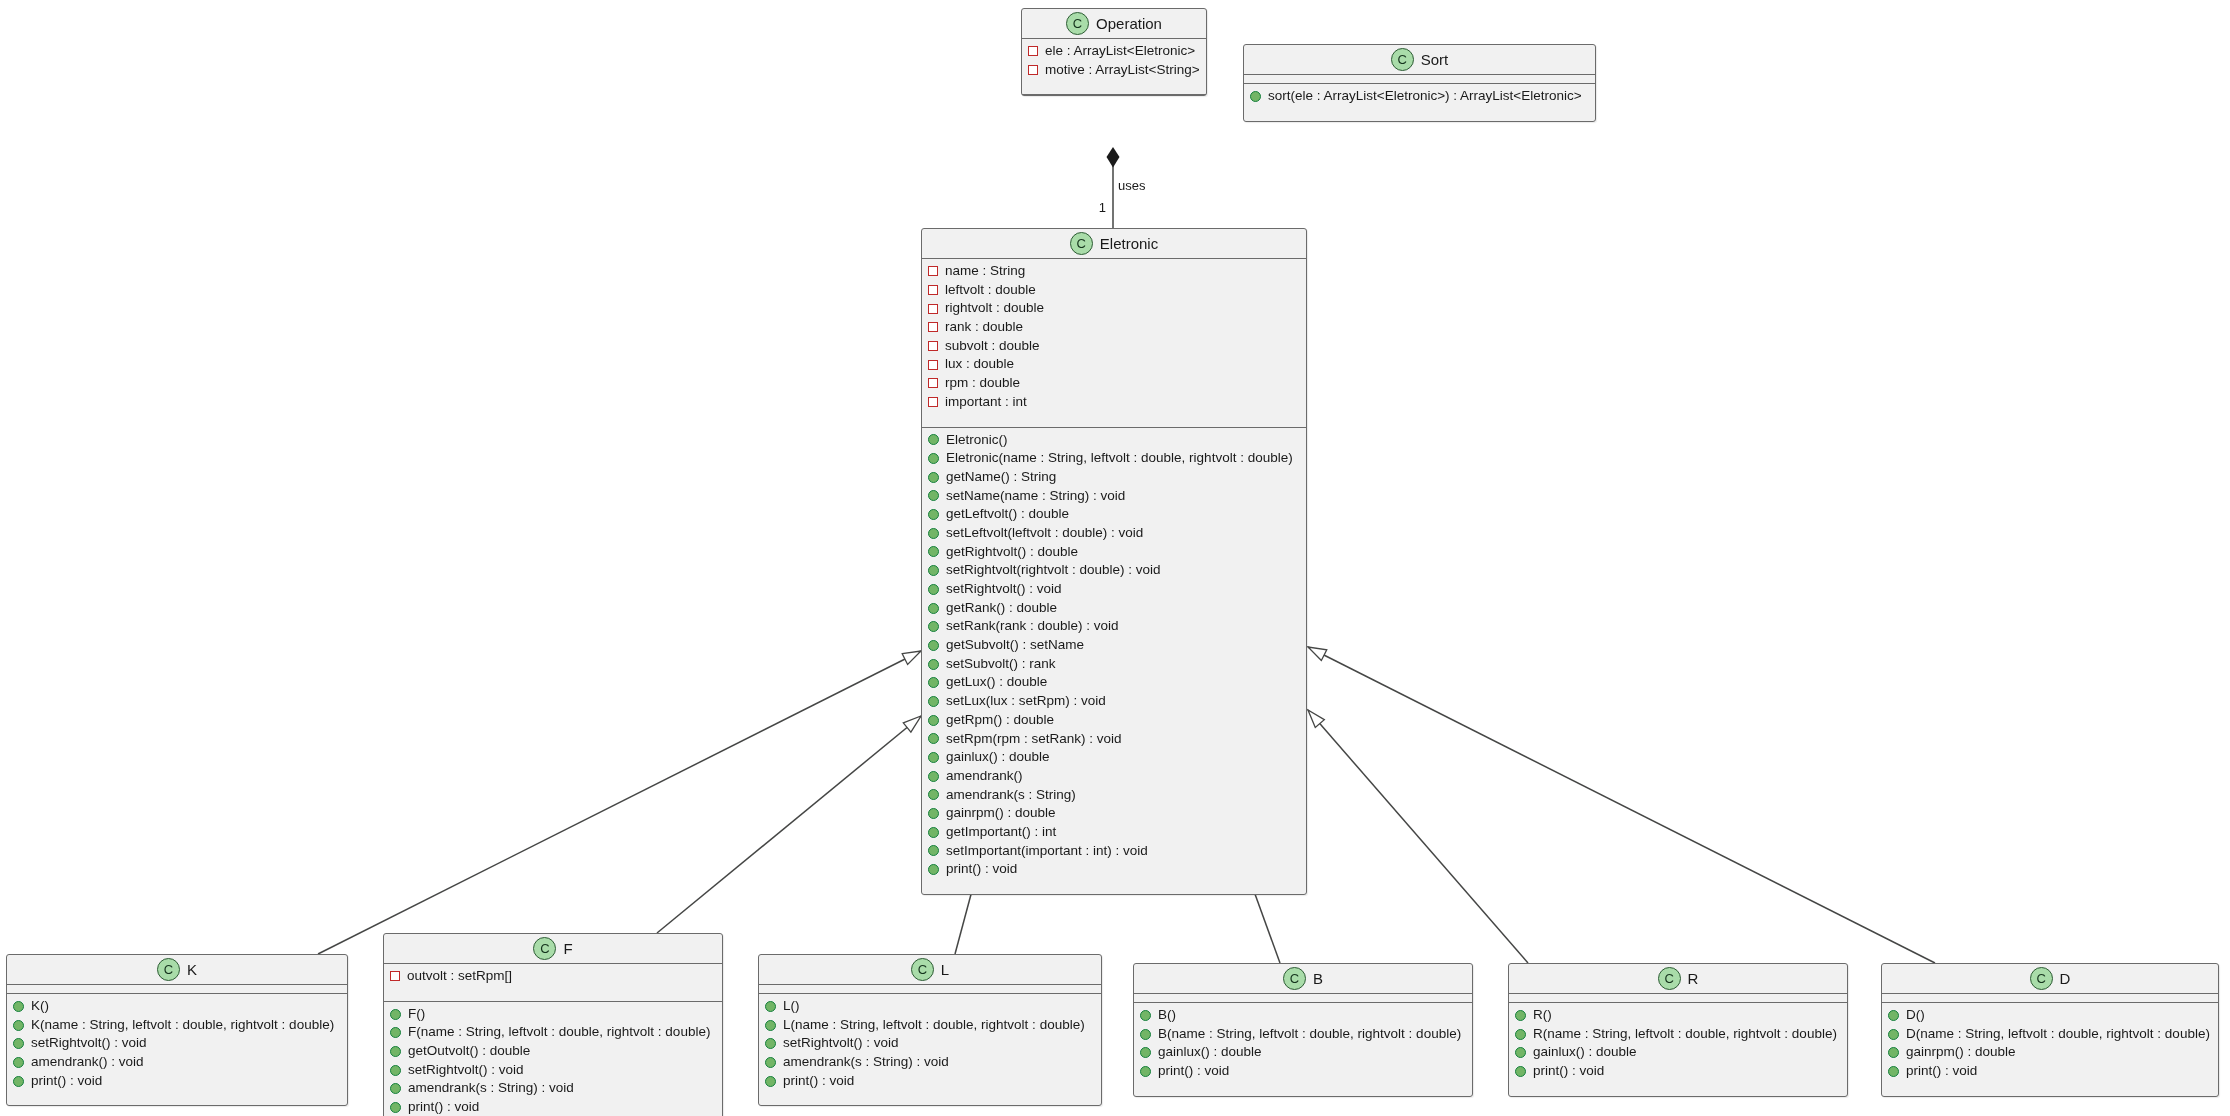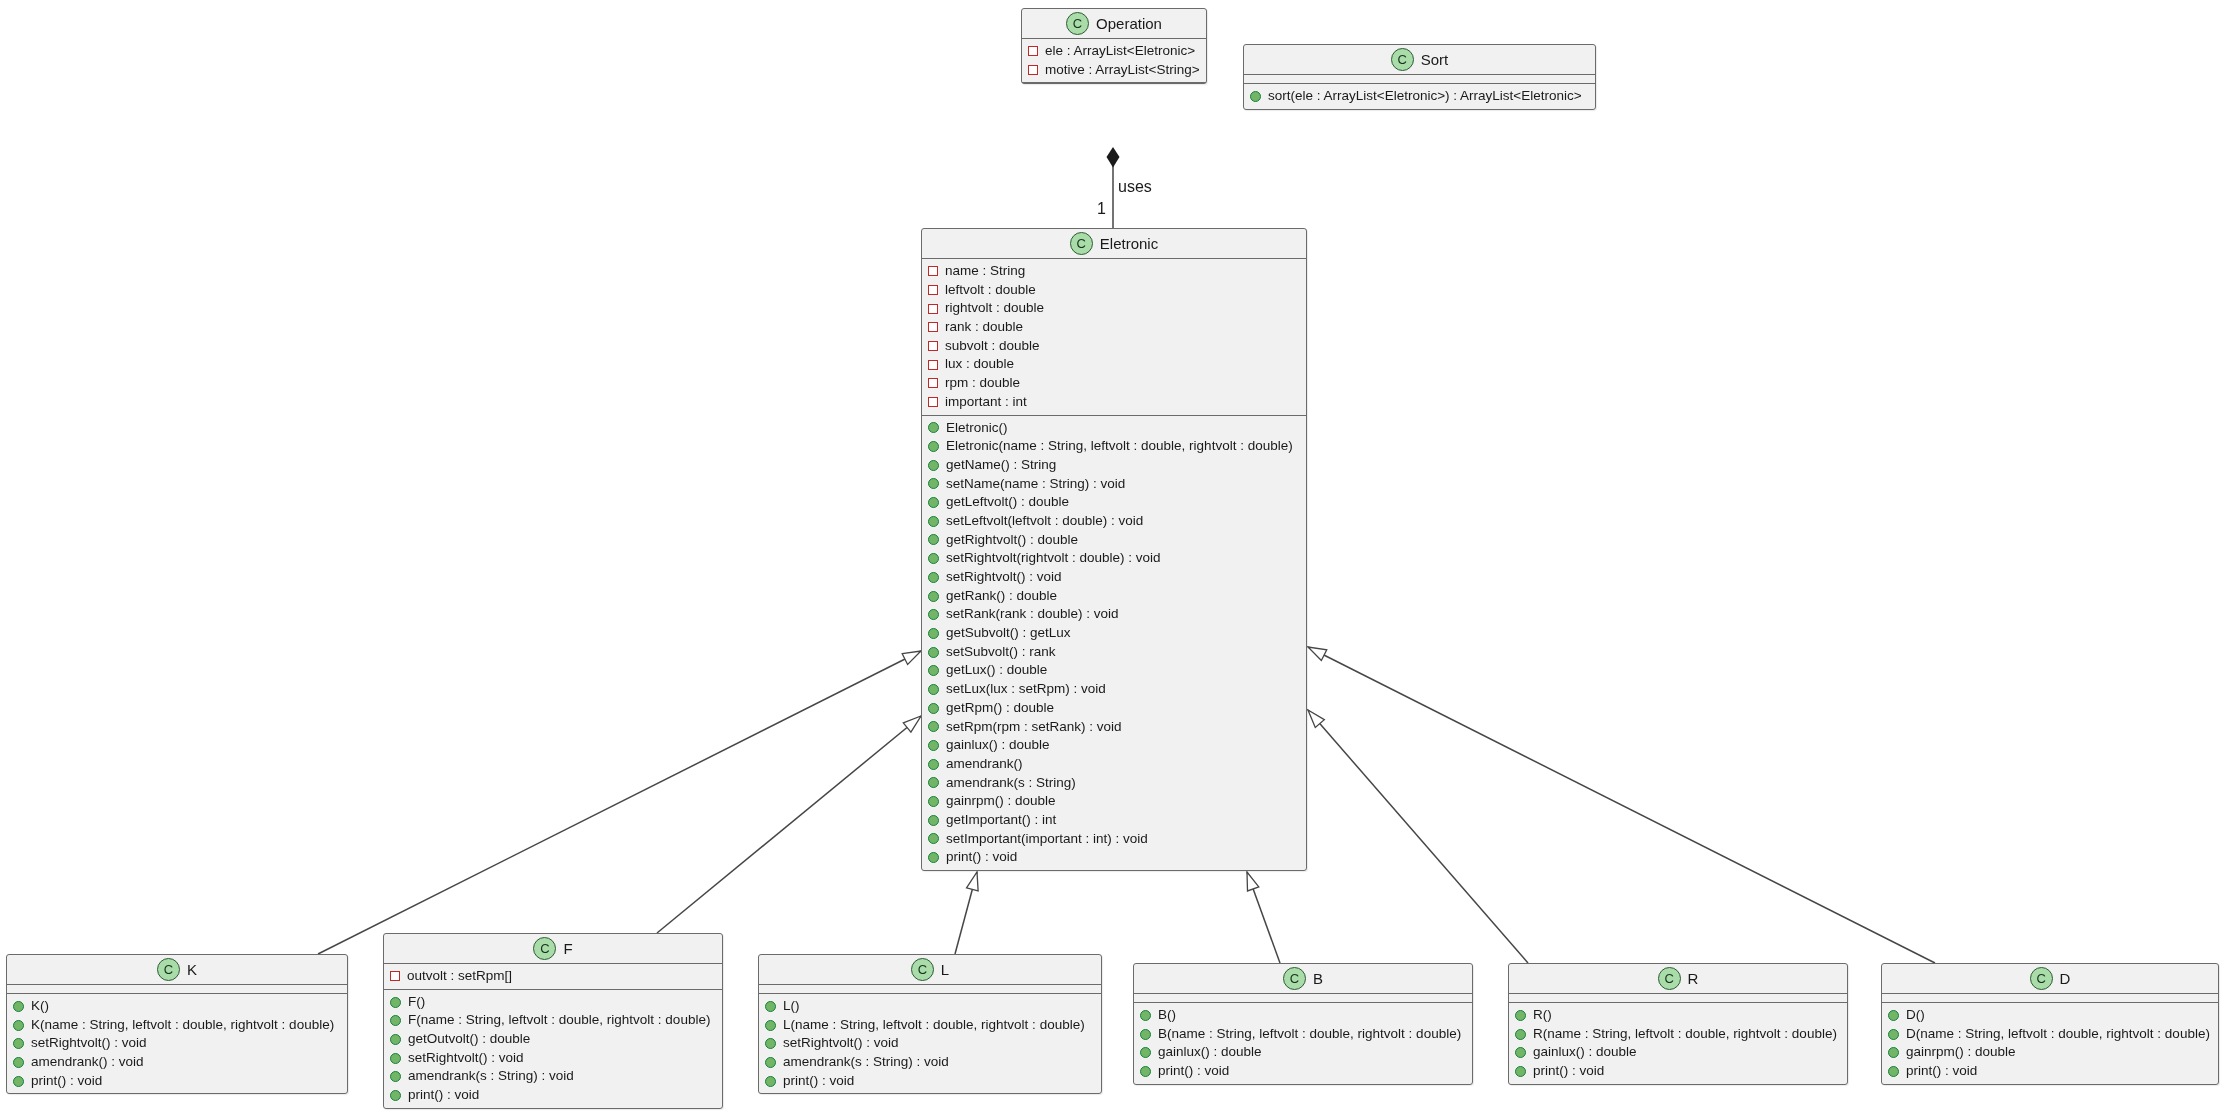--- a/index.html
+++ b/index.html
@@ -29,38 +29,38 @@
     display:flex;align-items:center;justify-content:center;gap:7px;
     height:29px;border-bottom:1px solid var(--class-border);
     font-size:15px;white-space:nowrap;
   }
   .cicon{
     display:inline-flex;align-items:center;justify-content:center;
     width:21px;height:21px;border-radius:50%;
     background:var(--icon-fill);border:1px solid var(--icon-border);
     font-size:13px;font-weight:500;color:#15331d;flex:0 0 auto;
   }
-  .uml-attrs,.uml-methods{padding:3px 6px 3px 6px;}
+  .uml-attrs,.uml-methods{padding:3px 6px 15px 6px;}
   .uml-attrs{border-bottom:1px solid var(--class-border);}
   .uml-attrs.empty{min-height:4px;padding:2px 6px;}
   .mrow{
     display:flex;align-items:center;gap:7px;
     line-height:18.7px;height:18.7px;font-size:13.5px;white-space:nowrap;
   }
   .sq{
     width:8px;height:8px;border:1.5px solid var(--field-red);
     background:#fff;flex:0 0 auto;
   }
   .dot{
     width:9px;height:9px;border-radius:50%;
     background:var(--method-fill);border:1.5px solid var(--method-border);
     flex:0 0 auto;
   }
   .edge-label{
-    position:absolute;font-size:16px;color:var(--txt);white-space:nowrap;
+    position:absolute;font-size:13px;color:var(--txt);white-space:nowrap;
   }
   .edge-label.mult{width:16px;text-align:right;}
 </style>
 </head>
 <body>
 
 <div id="canvas">
 
   <svg id="edges" width="2230" height="1116" viewBox="0 0 2230 1116">
     <defs>
@@ -192,21 +192,21 @@
           <div class="mrow">
             <span class="dot"></span>
             <span class="mtext">getRank() : double</span>
           </div>
           <div class="mrow">
             <span class="dot"></span>
             <span class="mtext">setRank(rank : double) : void</span>
           </div>
           <div class="mrow">
             <span class="dot"></span>
-            <span class="mtext">getSubvolt() : getLux</span>
+            <span class="mtext">getSubvolt() : setName</span>
           </div>
           <div class="mrow">
             <span class="dot"></span>
             <span class="mtext">setSubvolt() : rank</span>
           </div>
           <div class="mrow">
             <span class="dot"></span>
             <span class="mtext">getLux() : double</span>
           </div>
           <div class="mrow">

